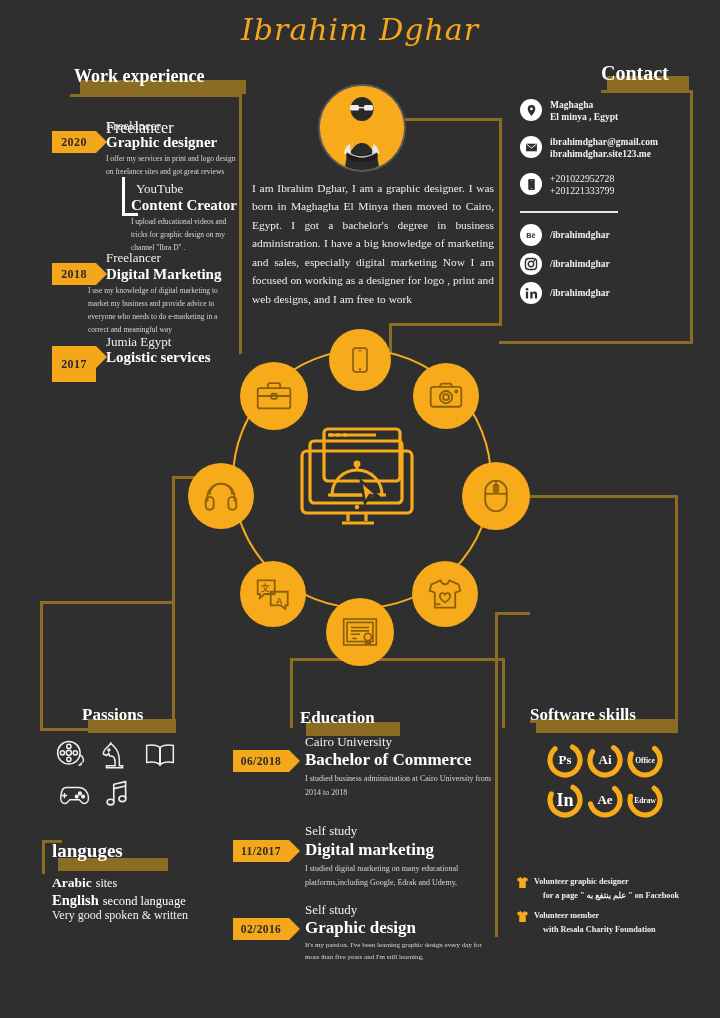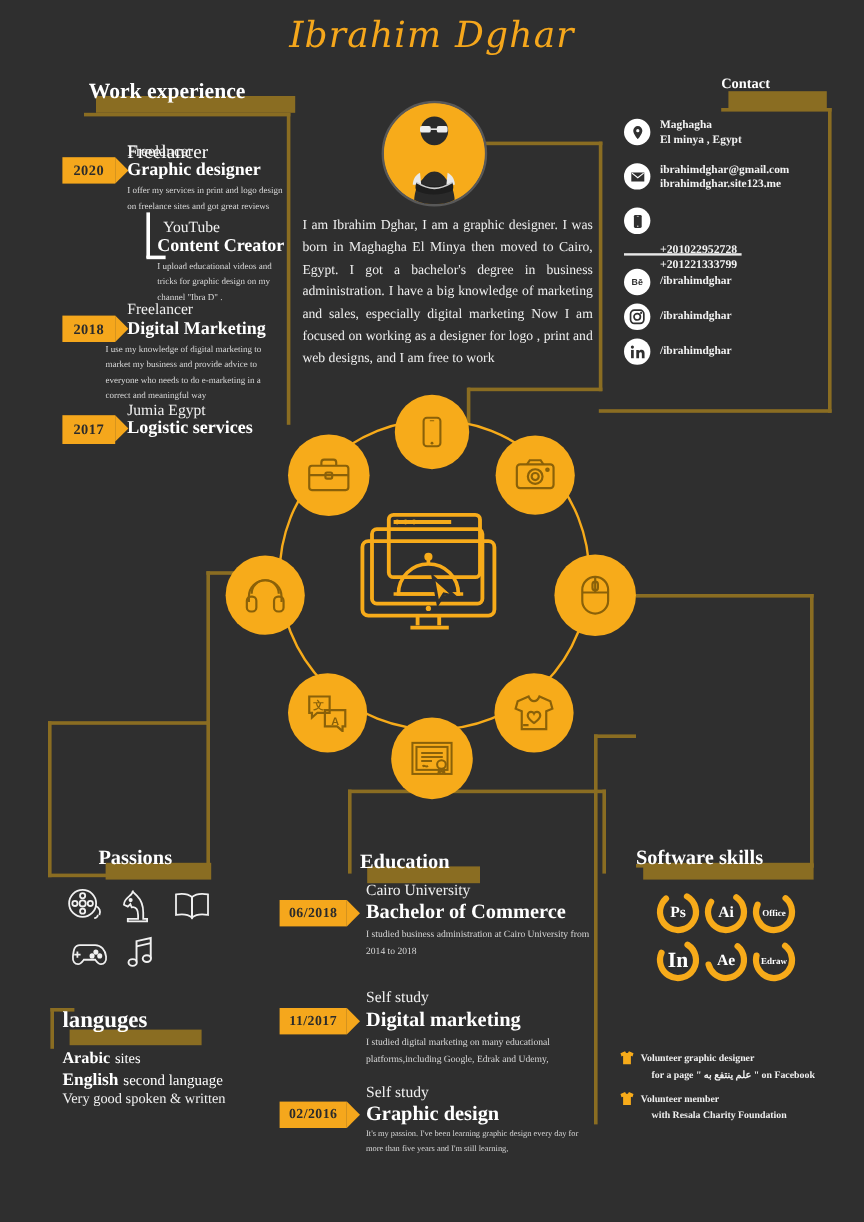--- a/index.html
+++ b/index.html
@@ -42,21 +42,21 @@
   .job-role{font-size:13px;color:#f0f0f0;line-height:1.1;font-weight:400;}
   .job-title{font-size:15px;color:#ffffff;font-weight:bold;line-height:1.15;}
   .job-desc{font-size:7.5px;color:#d8d8d8;line-height:1.75;font-weight:400;}
 
   .bio{font-size:11.4px;line-height:1.62;color:#efefef;text-align:justify;}
 
   
   .cIcon{position:absolute;width:22px;height:22px;border-radius:50%;background:#fff;
     display:flex;align-items:center;justify-content:center;}
   .cTxt{position:absolute;font-size:9.5px;color:#f2f2f2;line-height:1.35;font-weight:bold;}
-  .cTxt.small{font-weight:700;font-size:9.8px;margin-top:30px;}
+  .cTxt.small{font-weight:400;font-size:9.8px;}
   .divider{position:absolute;height:1.5px;background:#e8e8e8;}
 
   
   #avatar{position:absolute;left:318px;top:84px;width:84px;height:84px;border-radius:50%;
      background:#f5a71c;border:2px solid #585858;overflow:hidden;}
 
   
   .node{position:absolute;border-radius:50%;background:#f7ab1a;
         display:flex;align-items:center;justify-content:center;}
   #hub-ring{position:absolute;left:232px;top:349px;width:256px;height:256px;
@@ -127,21 +127,21 @@
 
   <div class="abs job-role" style="left:136px;top:182px;">YouTube</div>
   <div class="abs job-title" style="left:131px;top:197px;">Content Creator</div>
   <div class="abs job-desc" style="left:131px;top:215px;width:108px;">I upload educational videos and tricks for graphic design on my channel "Ibra D" .</div>
 
   <div class="chip" style="left:52px;top:263px;width:44px;height:22px;font-size:12px;">2018</div>
   <div class="abs job-role" style="left:106px;top:251px;">Freelancer</div>
   <div class="abs job-title" style="left:106px;top:266px;">Digital Marketing</div>
   <div class="abs job-desc" style="left:88px;top:284px;width:130px;">I use my knowledge  of  digital marketing to market my business and provide advice to everyone who needs to do e-marketing in a correct and meaningful way</div>
 
-  <div class="chip" style="left:52px;top:346px;width:44px;height:24px;font-size:12px;">2017</div>
+  <div class="chip" style="left:52px;top:346px;width:44px;height:36px;font-size:12px;">2017</div>
   <div class="abs job-role" style="left:106px;top:335px;">Jumia Egypt</div>
   <div class="abs job-title" style="left:106px;top:349px;">Logistic services</div>
 
   <div id="avatar">
     <svg viewBox="0 0 84 84" width="84" height="84">
       <circle cx="42" cy="42" r="42" fill="#f7ab1a"></circle>
       <g fill="#2a2a2a">
         <ellipse cx="42" cy="23" rx="11.5" ry="12"></ellipse>
         <path d="M28 84c0-17 6-27 14-27s14 10 14 27z"></path>
         <path d="M25 84c0-16 7-24 17-24s17 8 17 24z"></path>
@@ -157,21 +157,21 @@
       </g>
       <path d="M27 66c6 4 24 4 30 0 1 3 1 5 0 7-9 4-22 4-30 0-1-2-1-4 0-7z" fill="#1e1e1e"></path>
       <path d="M27 66c5 3 11 5 15 5s10-2 15-5" fill="none" stroke="#cdcdcd" stroke-width="1.4"></path>
     </svg>
   </div>
 
   <div class="abs bio" style="left:252px;top:179px;width:242px;">I am Ibrahim Dghar, I am a graphic designer. I was born in Maghagha El Minya then moved to Cairo, Egypt. I got a bachelor's degree in business administration. I have a big knowledge of marketing and sales, especially digital marketing Now I am focused on working as a designer for logo , print and web designs, and I am free to work</div>
 
   <div class="sec-head" style="left:601px;top:62px;">
     <div class="bar" style="width:82px;"></div>
-    <div class="txt" style="font-size:12px;">Contact</div>
+    <div class="txt" style="font-size:20px;">Contact</div>
   </div>
 
   <div class="cIcon" style="left:520px;top:99px;">
     <svg width="13" height="13" viewBox="0 0 24 24">
         <path fill="#2f2f2f" d="M12 2a7 7 0 0 0-7 7c0 5 7 13 7 13s7-8 7-13a7 7 0 0 0-7-7zm0 9.5A2.5 2.5 0 1 1 12 6.5a2.5 2.5 0 0 1 0 5z"></path>
       </svg>
   </div>
   <div class="cTxt" style="left:550px;top:99px;">Maghagha</div>
   <div class="cTxt" style="left:550px;top:111px;">El minya , Egypt</div>
 

